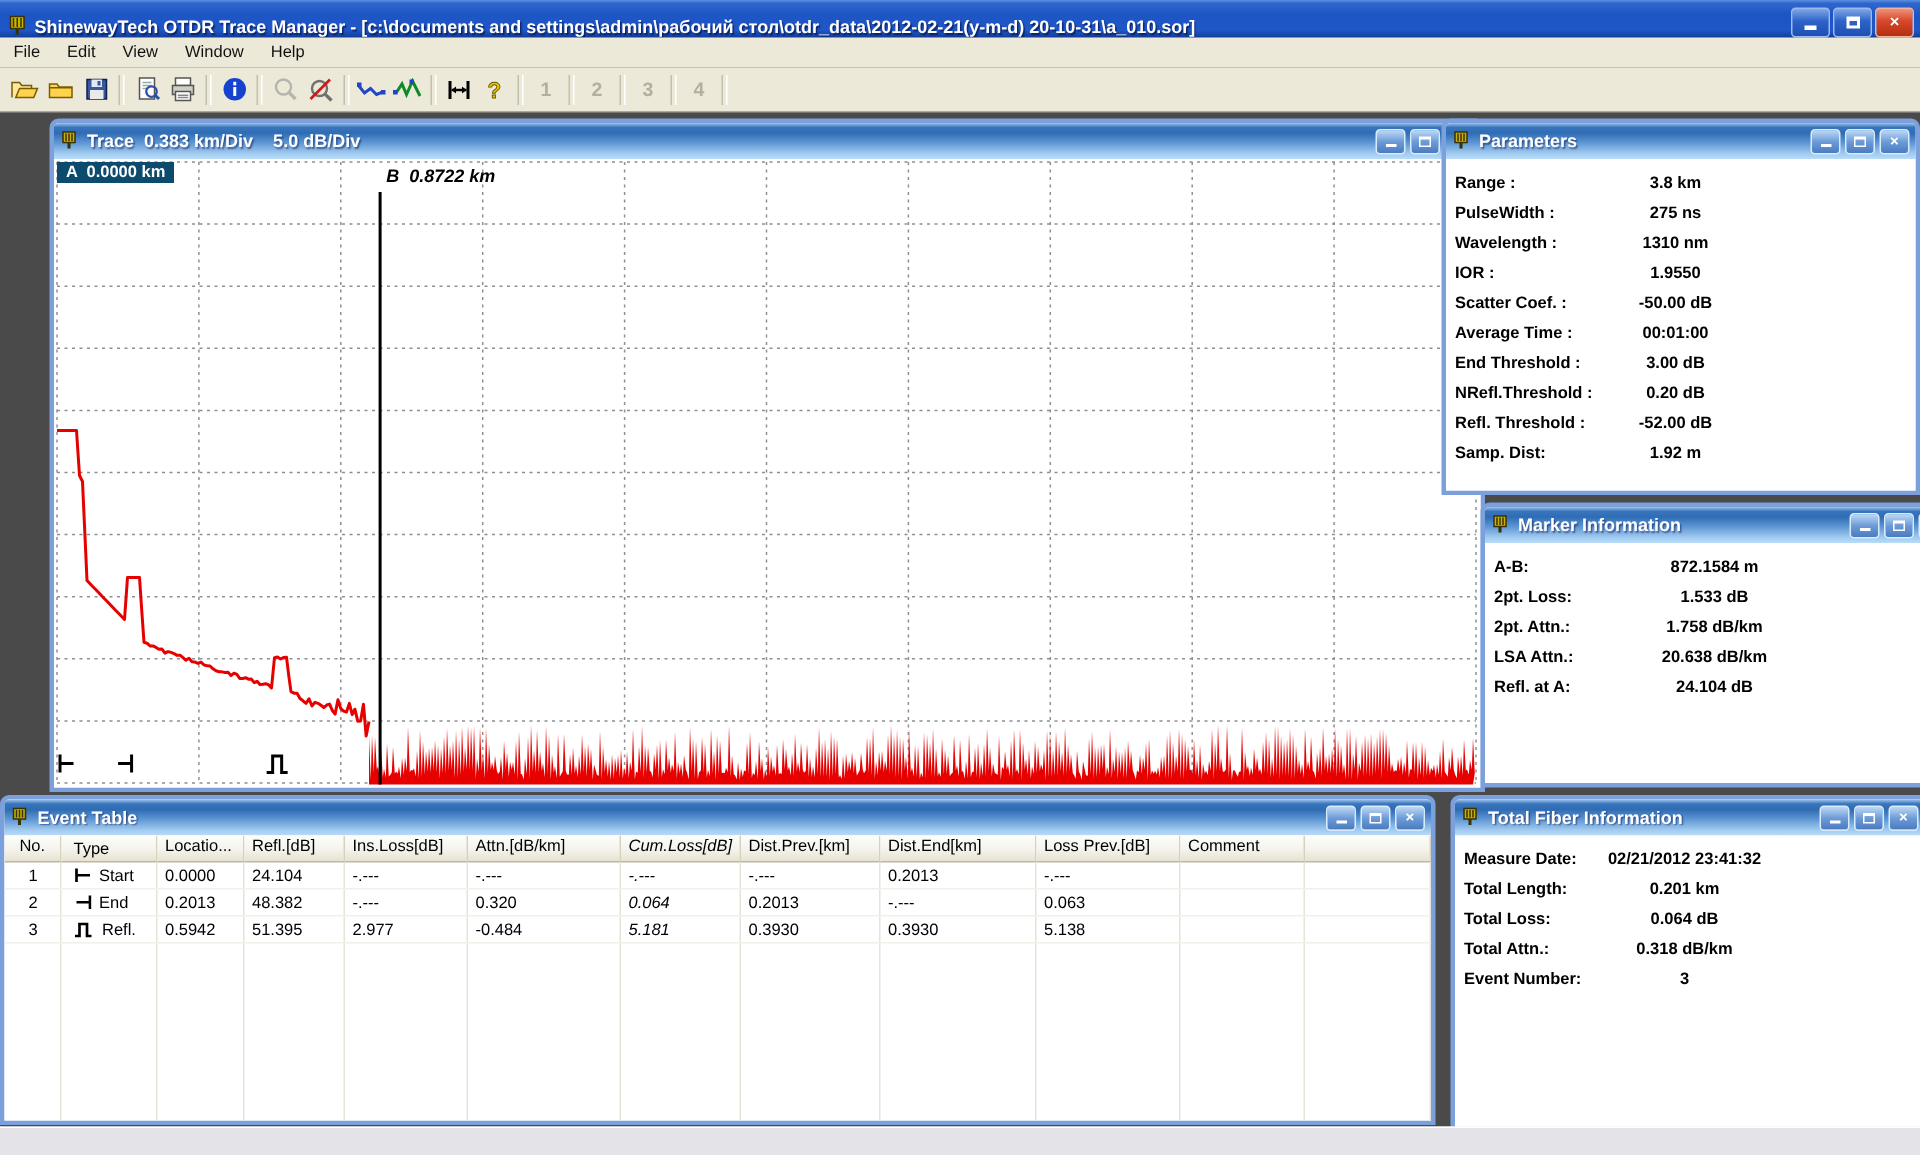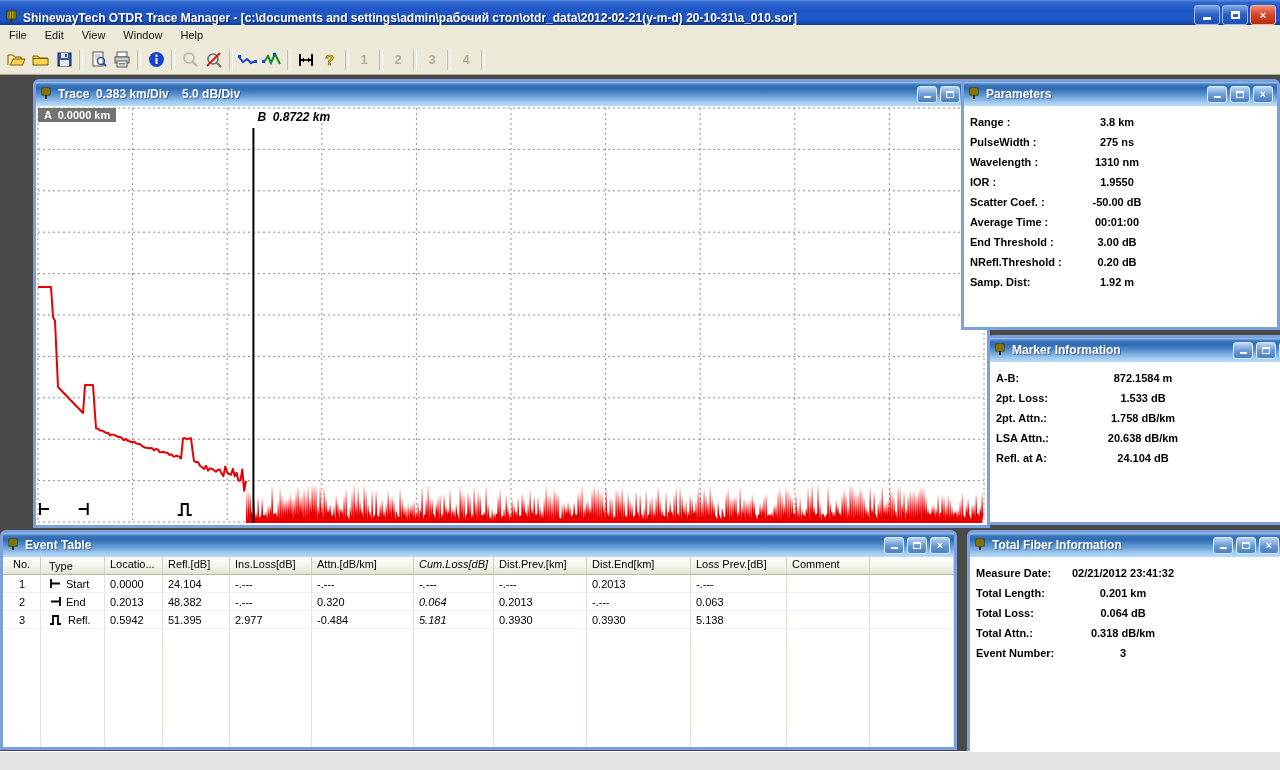--- a/index.html
+++ b/index.html
@@ -46,21 +46,21 @@
   .cglyph-min{display:block;width:7px;height:2px;background:#fff;margin-top:6px;}
   .cglyph-max{display:block;width:8px;height:7px;border:1px solid #fff;border-top-width:2px;box-sizing:border-box;}
   .ccontent{position:absolute;left:0;right:0;top:24px;bottom:0;background:#fff;overflow:hidden;}
 
   
   .plug{flex:none;display:flex;align-items:center;}
 
   
   .plot{position:absolute;inset:0;}
   .plot svg{position:absolute;left:0;top:0;}
-  .marker-a-label{position:absolute;left:2px;top:2px;background:#737373;color:#fff;
+  .marker-a-label{position:absolute;left:2px;top:2px;background:#0c4a6e;color:#fff;
     font-size:11px;font-weight:bold;padding:1px 6px;white-space:pre;}
   .marker-b-label{position:absolute;top:4px;color:#000;font-size:12px;font-weight:bold;white-space:pre;}
 
   
   .prow{display:flex;height:20px;align-items:center;font-size:11px;color:#000;padding-left:6px;font-weight:bold;}
   .plabel{flex:none;}
   .pvalue{position:absolute;left:78px;width:150px;text-align:center;}
   .prows{position:relative;padding-top:6px;}
   .prow{position:relative;}
 
@@ -453,20 +453,24 @@
             </div>
             <div class="prow">
               <span class="plabel">End Threshold :</span>
               <span class="pvalue">3.00 dB</span>
             </div>
             <div class="prow">
               <span class="plabel">NRefl.Threshold :</span>
               <span class="pvalue">0.20 dB</span>
             </div>
             <div class="prow">
+              <span class="plabel">Refl. Threshold :</span>
+              <span class="pvalue">-52.00 dB</span>
+            </div>
+            <div class="prow">
               <span class="plabel">Samp. Dist:</span>
               <span class="pvalue">1.92 m</span>
             </div>
           </div>
       </div>
     </div>
 
     <div class="child" style="left:987px;top:260px;width:319px;height:190px;">
       <div class="ctitle">
         <span class="plug">

